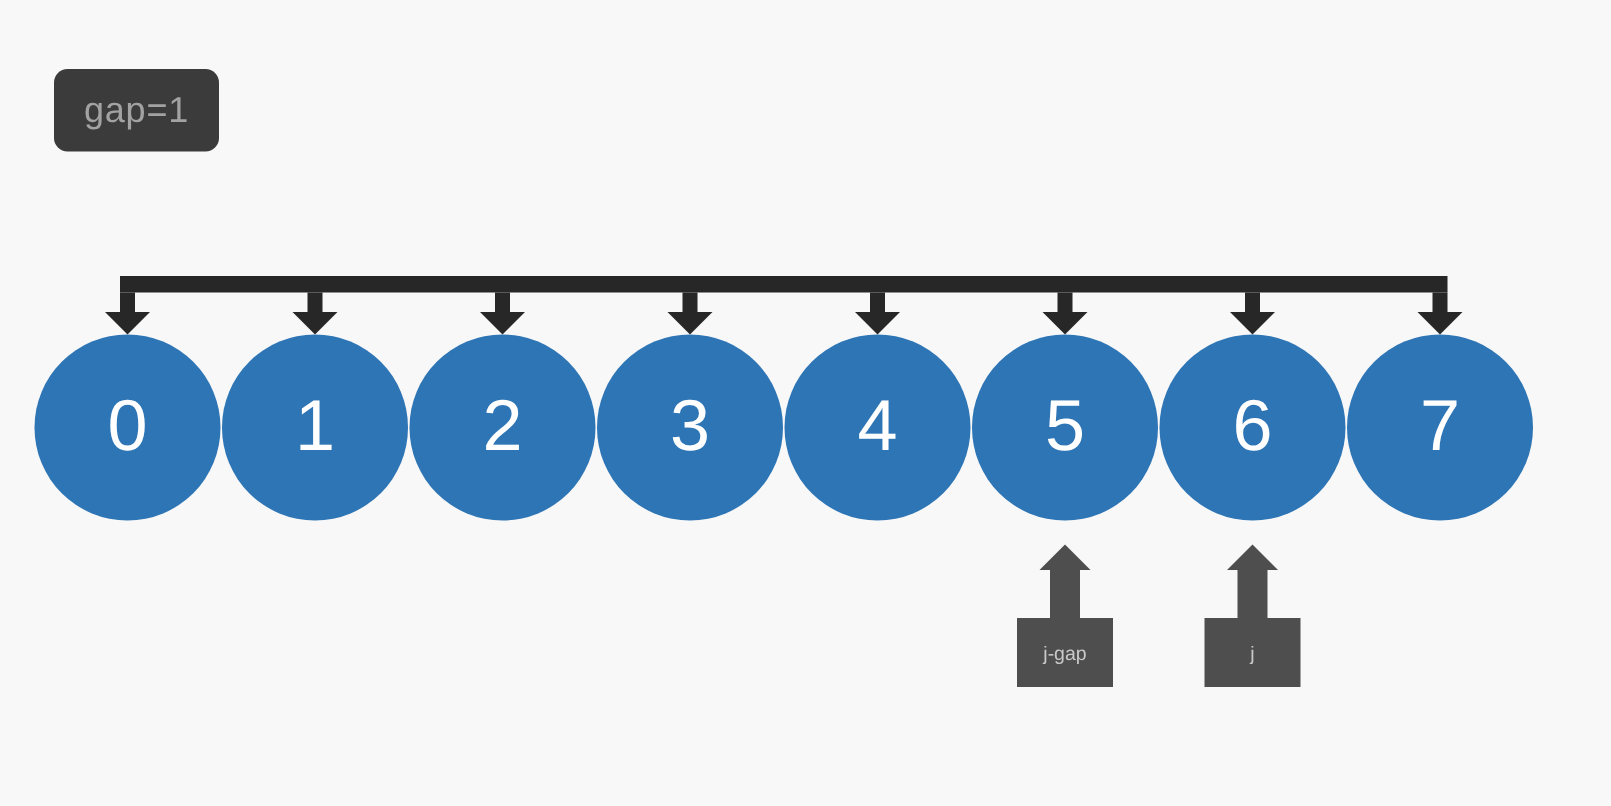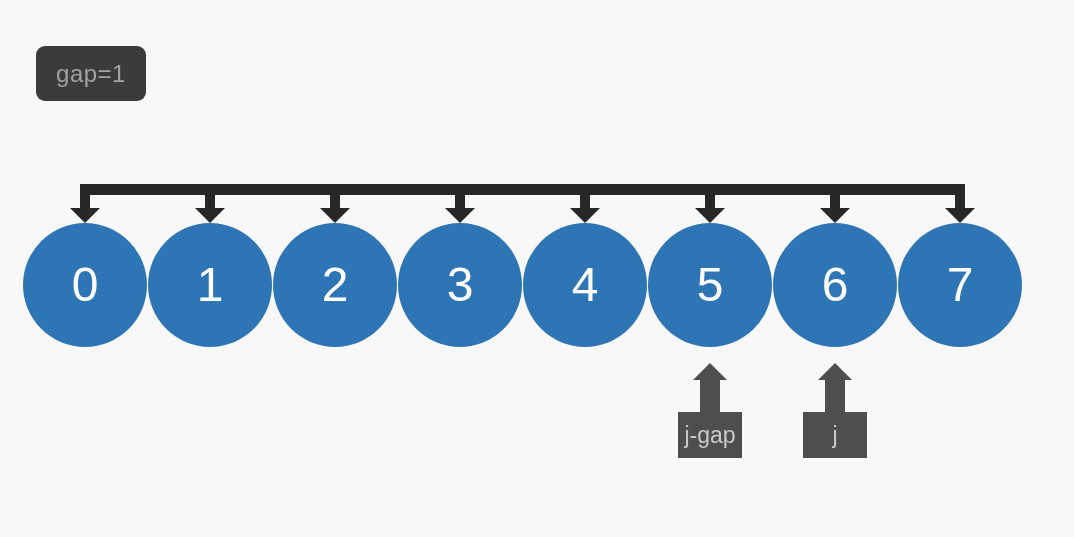--- a/index.html
+++ b/index.html
@@ -64,21 +64,21 @@
     border-bottom:17px solid var(--pointer-bg);
   }
   .pointer .shaft{
     position:absolute;top:17px;left:-10px;width:20px;height:32px;
     background:var(--pointer-bg);
   }
   .pointer .label-box{
     position:absolute;top:49px;left:-32px;width:64px;height:46px;
     background:var(--pointer-bg);
     display:flex;align-items:center;justify-content:center;
-    color:var(--pointer-text);font-size:23px;
+    color:var(--pointer-text);font-size:13px;
   }
 </style>
 </head>
 <body>
 
 <div class="stage">
   <div class="gap-badge">
     <span>gap=1</span>
   </div>
 

